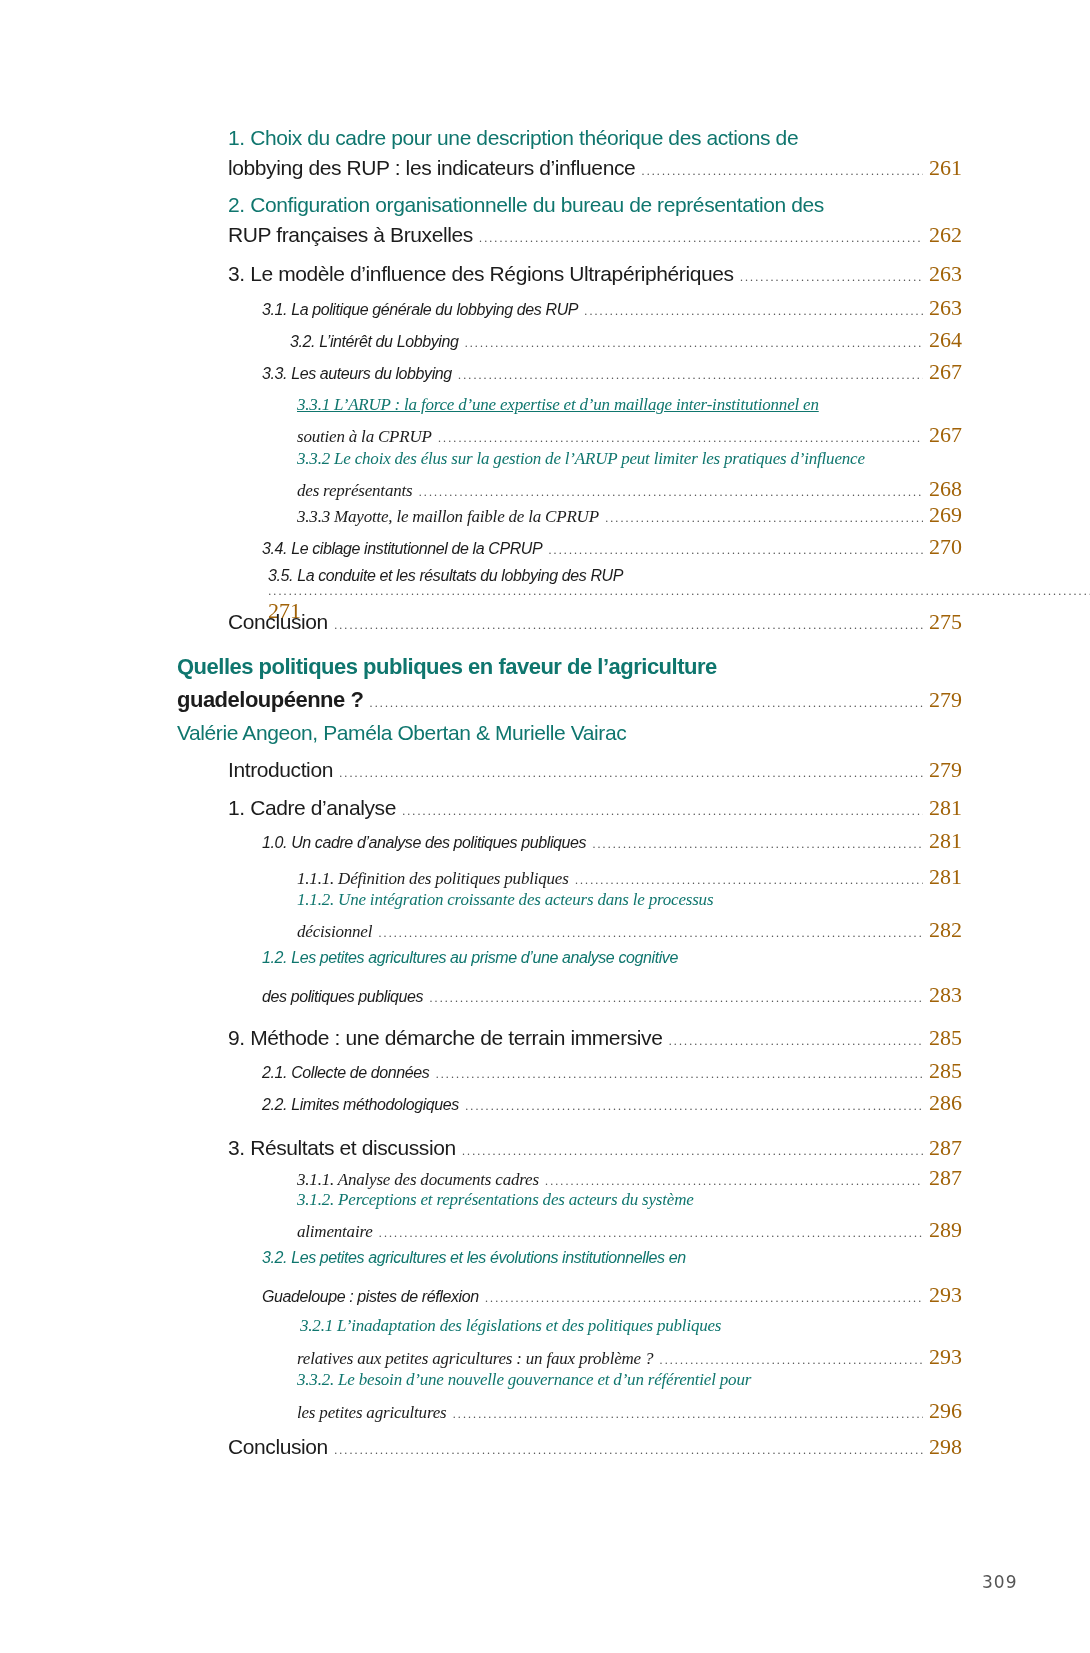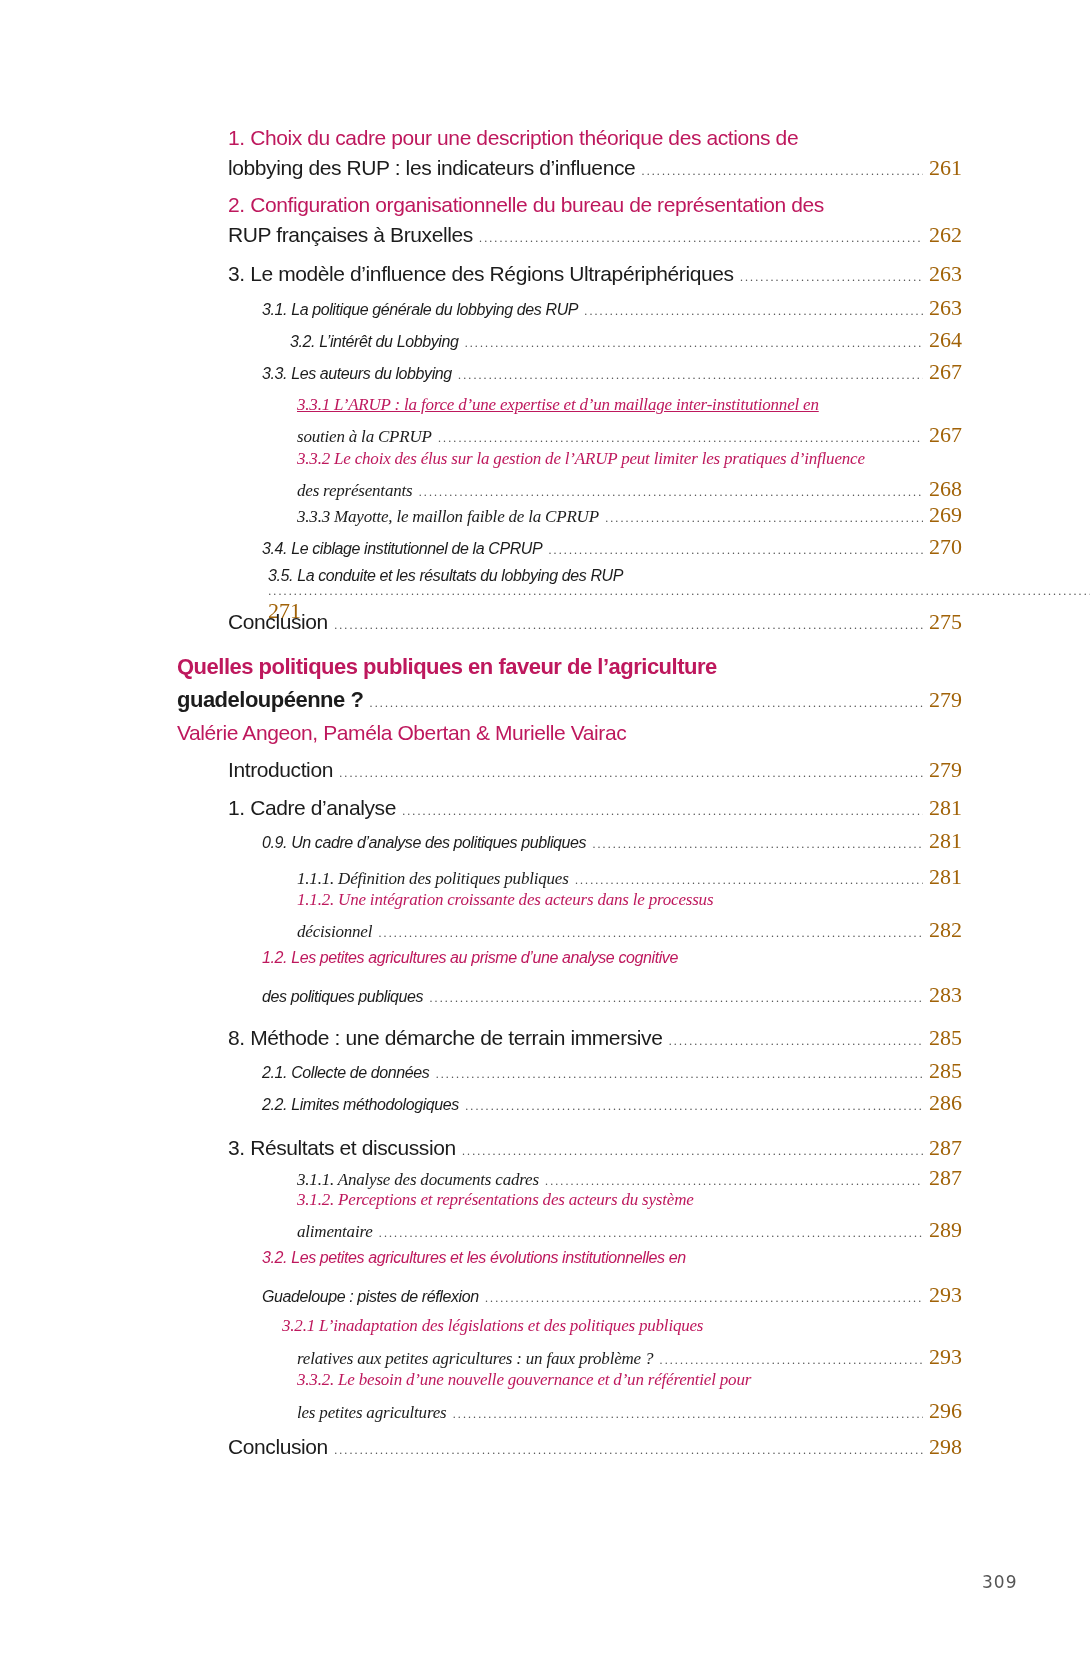--- a/index.html
+++ b/index.html
@@ -12,21 +12,21 @@
   .line .txt { flex: 0 0 auto; }
   .line .dots {
     flex: 1 1 auto; margin: 0 6px 0 6px; overflow: hidden; color: #555;
     font-family: "DejaVu Serif", serif; font-style: normal; font-size: 11px; letter-spacing: 1.6px;
   }
   .line .dots::before { content: "........................................................................................................................................................................................................................................................................................................................"; }
   .line .pg {
     flex: 0 0 auto; font-family: "Liberation Serif", serif; font-style: normal; font-weight: normal;
     font-size: 22px; color: #a16207; min-width: 32px; text-align: right;
   }
-  .plain { position: absolute; white-space: nowrap; color: #be185d; }
+  .plain { position: absolute; white-space: nowrap; color: #0f766e; }
   .lv1-wrap { left: 228px; }
   .lv2-wrap { left: 262px; }
   .lv3-wrap { left: 297px; }
   .head-wrap { left: 177px; }
   .f1 { font-family: "Liberation Sans", sans-serif; font-size: 21px; letter-spacing: -0.4px; }
   .f2 { font-family: Liberation Sans, sans-serif; font-style: italic; font-size: 16px; letter-spacing: -0.4px; }
   .f3 { font-family: "Liberation Serif", serif; font-style: italic; font-size: 17px; letter-spacing: -0.2px; }
   .fh { font-family: "Liberation Sans", sans-serif; font-weight: bold; font-size: 22px; letter-spacing: -0.5px; }
   .fa { font-family: "Liberation Sans", sans-serif; font-size: 21px; letter-spacing: -0.4px; }
   .folio { position: absolute; left: 982px; top: 1572px; font-family: "DejaVu Sans", sans-serif; font-size: 17px; letter-spacing: 1px; color: #555; }
@@ -111,21 +111,21 @@
         <span class="txt f1">Introduction</span>
         <span class="dots"></span>
         <span class="pg">279</span>
       </div>
       <div class="line lv1-wrap" style="top: 795px;">
         <span class="txt f1">1. Cadre d’analyse</span>
         <span class="dots"></span>
         <span class="pg">281</span>
       </div>
       <div class="line lv2-wrap" style="top: 828px;">
-        <span class="txt f2">0.9. Un cadre d’analyse des politiques publiques</span>
+        <span class="txt f2">1.0. Un cadre d’analyse des politiques publiques</span>
         <span class="dots"></span>
         <span class="pg">281</span>
       </div>
       <div class="line lv3-wrap" style="top: 864px;">
         <span class="txt f3">1.1.1. Définition des politiques publiques</span>
         <span class="dots"></span>
         <span class="pg">281</span>
       </div>
       <div class="plain f3" style="top: 890px; left: 297px;">1.1.2. Une intégration croissante des acteurs dans le processus</div>
       <div class="line lv3-wrap" style="top: 917px;">
@@ -133,21 +133,21 @@
         <span class="dots"></span>
         <span class="pg">282</span>
       </div>
       <div class="plain f2" style="top: 949px; left: 262px;">1.2. Les petites agricultures au prisme d’une analyse cognitive</div>
       <div class="line lv2-wrap" style="top: 982px;">
         <span class="txt f2">des politiques publiques</span>
         <span class="dots"></span>
         <span class="pg">283</span>
       </div>
       <div class="line lv1-wrap" style="top: 1025px;">
-        <span class="txt f1">8. Méthode : une démarche de terrain immersive</span>
+        <span class="txt f1">9. Méthode : une démarche de terrain immersive</span>
         <span class="dots"></span>
         <span class="pg">285</span>
       </div>
       <div class="line lv2-wrap" style="top: 1058px;">
         <span class="txt f2">2.1. Collecte de données</span>
         <span class="dots"></span>
         <span class="pg">285</span>
       </div>
       <div class="line lv2-wrap" style="top: 1090px;">
         <span class="txt f2">2.2. Limites méthodologiques</span>
@@ -169,21 +169,21 @@
         <span class="txt f3">alimentaire</span>
         <span class="dots"></span>
         <span class="pg">289</span>
       </div>
       <div class="plain f2" style="top: 1249px; left: 262px;">3.2. Les petites agricultures et les évolutions institutionnelles en</div>
       <div class="line lv2-wrap" style="top: 1282px;">
         <span class="txt f2">Guadeloupe : pistes de réflexion</span>
         <span class="dots"></span>
         <span class="pg">293</span>
       </div>
-      <div class="plain f3" style="top: 1316px; left: 282px;">3.2.1 L’inadaptation des législations et des politiques publiques</div>
+      <div class="plain f3" style="top: 1316px; left: 300px;">3.2.1 L’inadaptation des législations et des politiques publiques</div>
       <div class="line lv3-wrap" style="top: 1344px;">
         <span class="txt f3">relatives aux petites agricultures : un faux problème ?</span>
         <span class="dots"></span>
         <span class="pg">293</span>
       </div>
       <div class="plain f3" style="top: 1370px; left: 297px;">3.3.2. Le besoin d’une nouvelle gouvernance et d’un référentiel pour</div>
       <div class="line lv3-wrap" style="top: 1398px;">
         <span class="txt f3">les petites agricultures</span>
         <span class="dots"></span>
         <span class="pg">296</span>

